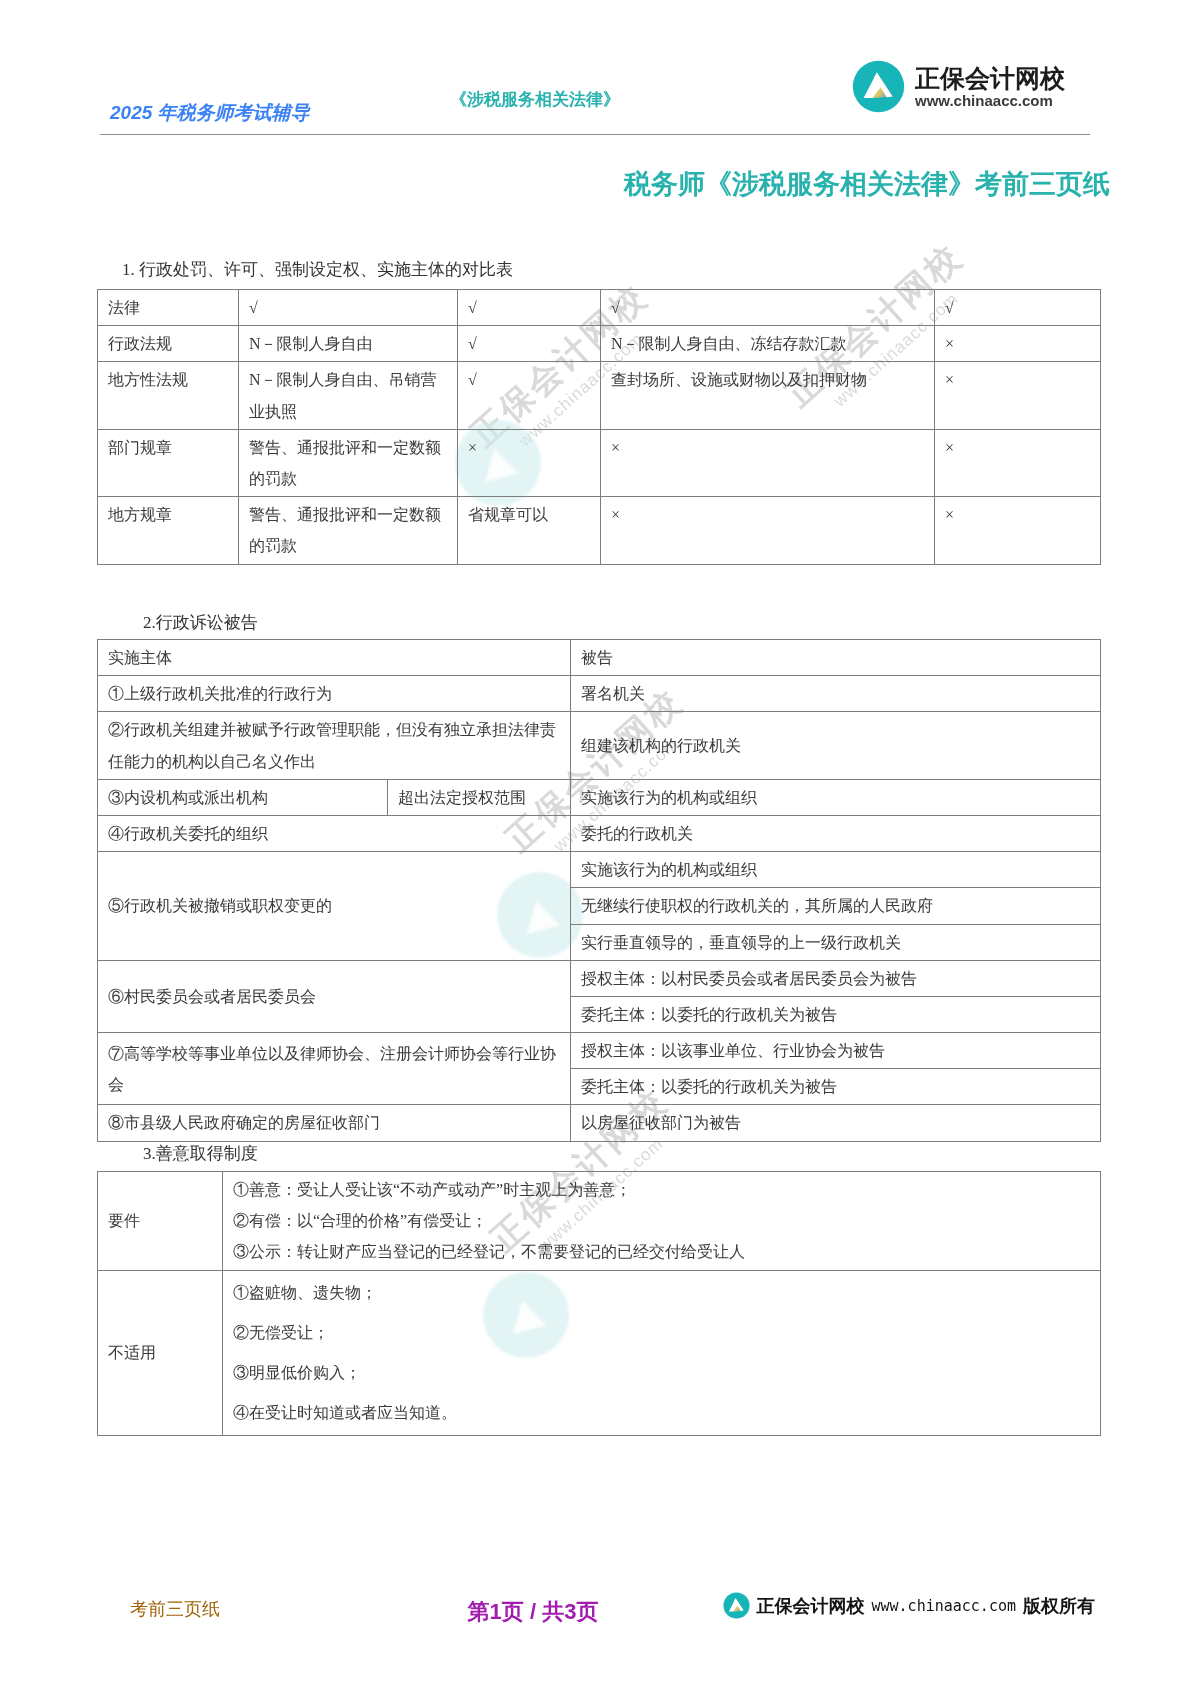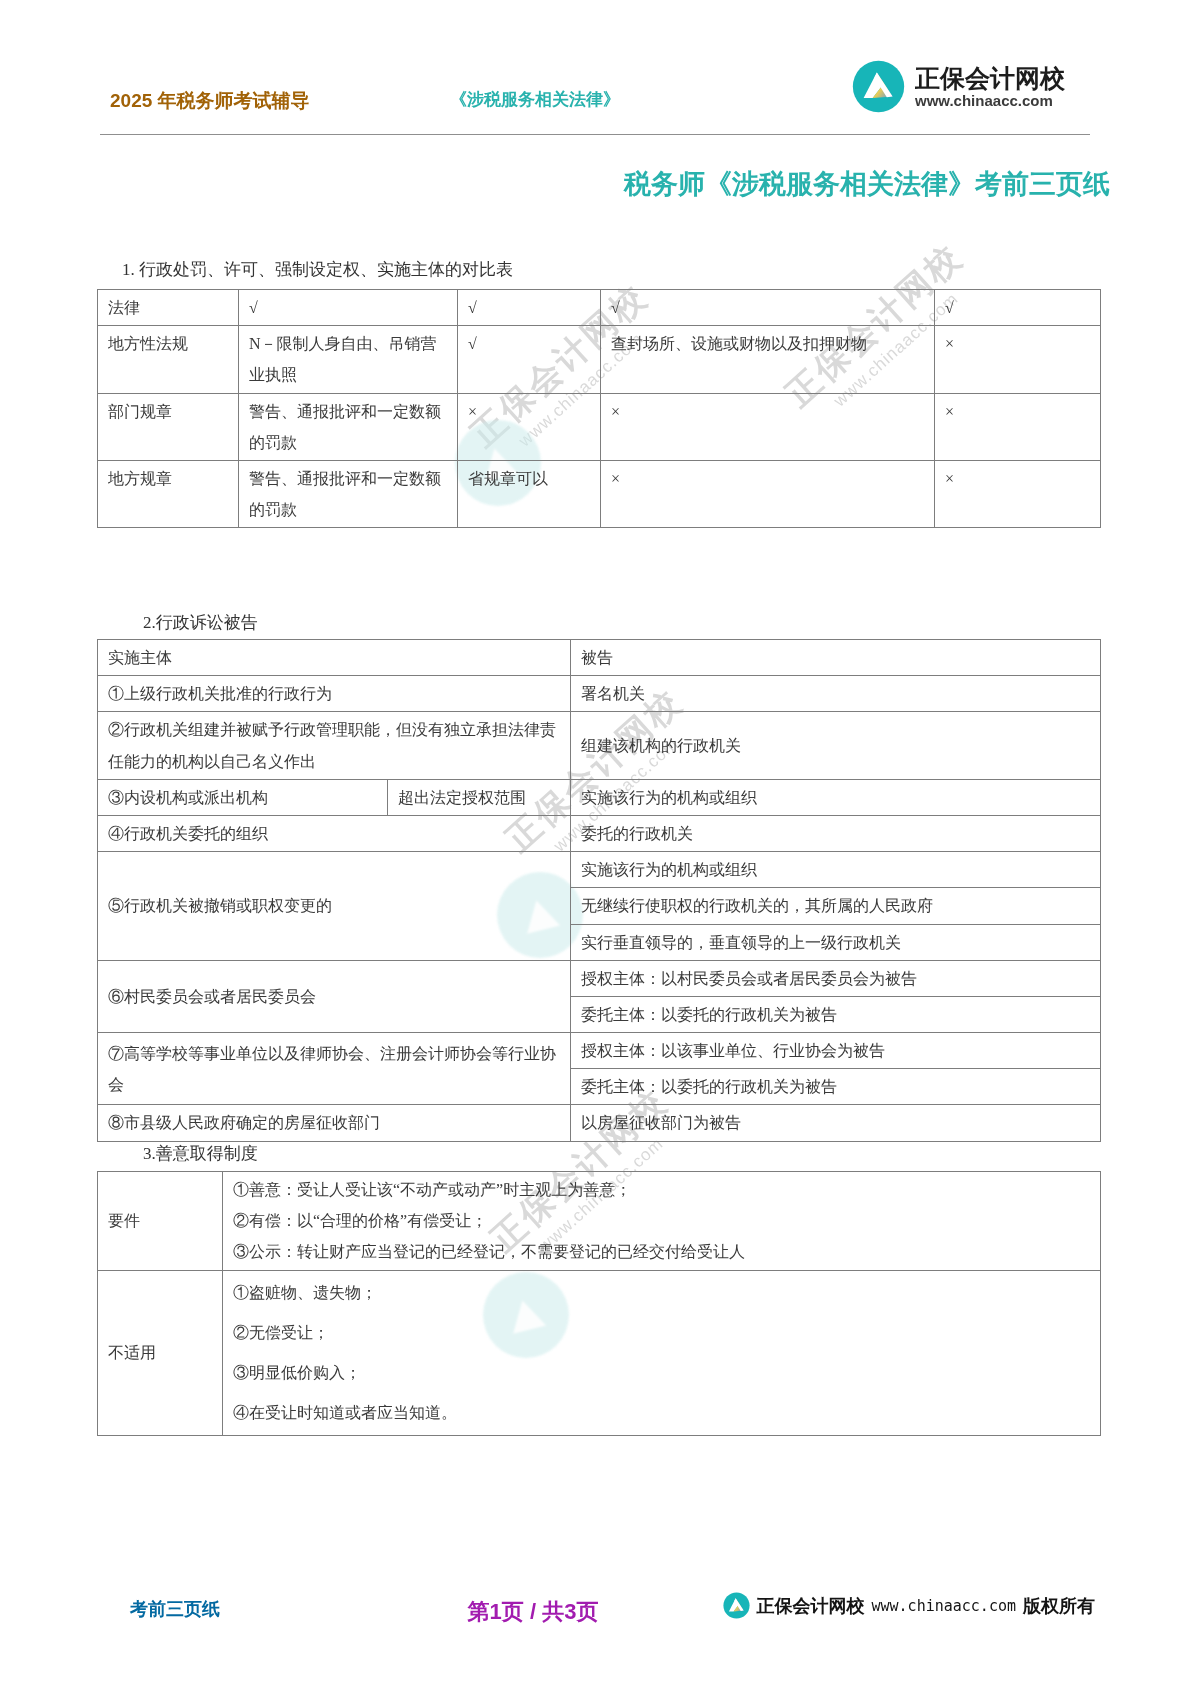--- a/index.html
+++ b/index.html
@@ -3,22 +3,22 @@
 <meta charset="utf-8">
 <style>
   html,body{margin:0;padding:0;background:#e8e8e8;}
   .page{
     position:relative;width:1190px;height:1683px;margin:0 auto;
     background:#ffffff;overflow:hidden;
     font-family:"Liberation Serif","DejaVu Serif",serif;
     color:#3a3a3a;font-size:16px;
   }
   
-  .hdr-course{position:absolute;top:88px;left:110px;
-    font-family:"Liberation Sans","DejaVu Sans",sans-serif;font-weight:700;font-size:19px;color:#a16207;}
+  .hdr-course{position:absolute;top:100px;left:110px;
+    font-family:"Liberation Sans","DejaVu Sans",sans-serif;font-weight:700;font-size:19px;color:#3b82f6;font-style:italic;}
   .hdr-subject{position:absolute;top:88px;left:450px;
     font-family:"Liberation Sans","DejaVu Sans",sans-serif;font-weight:700;font-size:17px;color:#28b2ad;}
   .hdr-brand{position:absolute;top:60px;right:125px;display:flex;align-items:center;gap:10px;}
   .hdr-brand .brand-name{font-family:"Liberation Sans","DejaVu Sans",sans-serif;
     font-weight:700;font-size:25px;color:#1d1d1d;line-height:1.15;}
   .hdr-brand .brand-url{font-family:"Liberation Sans","DejaVu Sans",sans-serif;
     font-weight:700;font-size:15px;color:#3b3b3b;line-height:1.1;}
   .rule{position:absolute;top:134px;left:100px;right:100px;border-top:1px solid #8f8f8f;}
   
   .doc-title{position:absolute;top:166px;left:80px;right:80px;margin:0;text-align:right;
@@ -37,21 +37,21 @@
   .t1 td,.t1 th{vertical-align:top;}
   .t2{top:639px;}
   .t2 td,.t2 th{vertical-align:middle;}
   .t3{top:1171px;}
   .t3 td{vertical-align:middle;}
   .t3 p{margin:0;line-height:1.95;}
   .t3 .row-na p{line-height:2.5;}
   
   .footer{position:absolute;top:1592px;left:0;width:100%;height:34px;
     font-family:"Liberation Sans","DejaVu Sans",sans-serif;}
-  .f-left{position:absolute;left:130px;top:5px;font-weight:700;font-size:18px;color:#0369a1;}
+  .f-left{position:absolute;left:130px;top:5px;font-weight:400;font-size:18px;color:#a16207;}
   .f-page{position:absolute;left:533px;top:5px;transform:translateX(-50%);
     font-weight:700;font-size:22px;color:#a21caf;white-space:nowrap;}
   .f-right{position:absolute;right:95px;top:0;display:flex;align-items:center;gap:7px;}
   .f-brand{font-weight:700;font-size:18px;color:#141414;}
   .f-url{font-family:"DejaVu Sans Mono","Liberation Mono",monospace;font-size:15px;color:#141414;}
   .f-copy{font-weight:700;font-size:18px;color:#141414;}
   
   .wm{position:absolute;pointer-events:none;z-index:0;}
   .wm-text{transform:rotate(-42deg);text-align:center;color:#9c9c9c;opacity:.38;white-space:nowrap;}
   .wm-text .wm-line1{font-size:34px;font-weight:700;letter-spacing:3px;font-family:"Liberation Serif",serif;}
@@ -134,20 +134,27 @@
         </colgroup>
       <tbody>
       <tr>
         <td>法律</td>
         <td>√</td>
         <td>√</td>
         <td>√</td>
         <td>√</td>
       </tr>
       <tr>
+        <td>行政法规</td>
+        <td>N－限制人身自由</td>
+        <td>√</td>
+        <td>N－限制人身自由、冻结存款汇款</td>
+        <td>×</td>
+      </tr>
+      <tr>
         <td>地方性法规</td>
         <td>N－限制人身自由、吊销营业执照</td>
         <td>√</td>
         <td>查封场所、设施或财物以及扣押财物</td>
         <td>×</td>
       </tr>
       <tr>
         <td>部门规章</td>
         <td>警告、通报批评和一定数额的罚款</td>
         <td>×</td>

